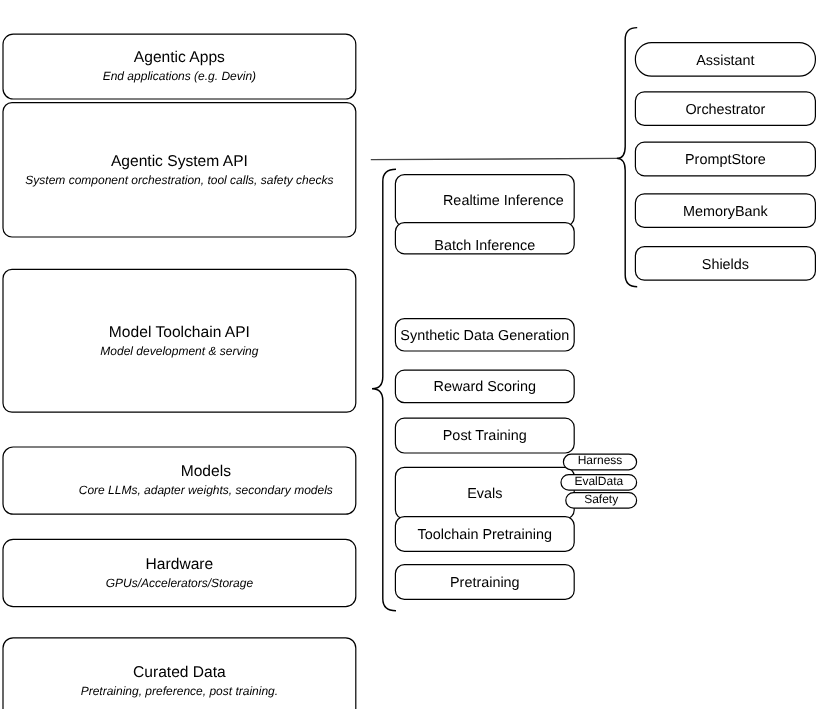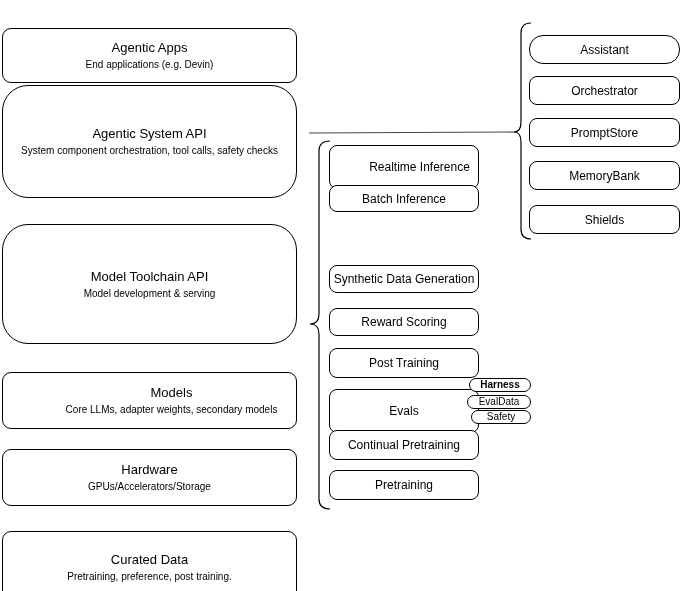--- a/index.html
+++ b/index.html
@@ -14,23 +14,23 @@
   #canvas { position: absolute; left: 0; top: 0; width: 682px; height: 591px; }
   #connectors { position: absolute; left: 0; top: 0; z-index: 1; }
 
   .lbox {
     position: absolute; left: 2px; width: 295px;
     background: #ffffff; border: 1px solid #000000;
     display: flex; flex-direction: column; align-items: center; justify-content: center;
     text-align: center; z-index: 2; box-sizing: border-box;
   }
   .r9  { border-radius: 9px; }
-  .r26 { border-radius: 26px; }
+  .r26 { border-radius: 8px; }
   .lbox .title { font-size: 13px; line-height: 15px; white-space: nowrap; }
-  .lbox .sub   { font-size: 10px; line-height: 12px; margin-top: 4px; white-space: nowrap; }
+  .lbox .sub   { font-size: 10px; line-height: 12px; margin-top: 4px; white-space: nowrap; font-style: italic; }
 
   .mbox {
     position: absolute; left: 329px; width: 150px;
     background: #ffffff; border: 1px solid #000000; border-radius: 8px;
     display: flex; align-items: center; justify-content: center;
     font-size: 12px; white-space: nowrap; z-index: 2; box-sizing: border-box;
   }
   .rbox {
     position: absolute; left: 529px; width: 151px; height: 29px;
     background: #ffffff; border: 1px solid #000000; border-radius: 8px;
@@ -76,43 +76,43 @@
     <div class="sub">GPUs/Accelerators/Storage</div>
   </div>
   <div class="lbox r9" style="top:531px; height:73px;">
     <div class="title">Curated Data</div>
     <div class="sub">Pretraining, preference, post training.</div>
   </div>
 
   <div class="mbox" style="top:145px; height:44px;padding-left:31px;">
     <span>Realtime Inference</span>
   </div>
-  <div class="mbox" style="top:185px; height:27px;">
+  <div class="mbox" style="top:185px; height:27px;align-items:flex-end;">
     <span>Batch Inference</span>
   </div>
   <div class="mbox" style="top:265px; height:28px;">
     <span>Synthetic Data Generation</span>
   </div>
   <div class="mbox" style="top:308px; height:28px;">
     <span>Reward Scoring</span>
   </div>
   <div class="mbox" style="top:348px; height:30px;">
     <span>Post Training</span>
   </div>
   <div class="mbox" style="top:389px; height:44px;">
     <span>Evals</span>
   </div>
   <div class="mbox" style="top:430px; height:30px;">
-    <span>Continual Pretraining</span>
+    <span>Toolchain Pretraining</span>
   </div>
   <div class="mbox" style="top:470px; height:30px;">
     <span>Pretraining</span>
   </div>
 
-  <div class="pill" style="left:469px; top:378px; width:62px;font-weight:bold;">
+  <div class="pill" style="left:469px; top:378px; width:62px;">
     <span>Harness</span>
   </div>
   <div class="pill" style="left:467px; top:395px; width:64px;">
     <span>EvalData</span>
   </div>
   <div class="pill" style="left:471px; top:410px; width:60px;">
     <span>Safety</span>
   </div>
 
   <div class="rbox" style="top:35px;border-radius:14px;">

